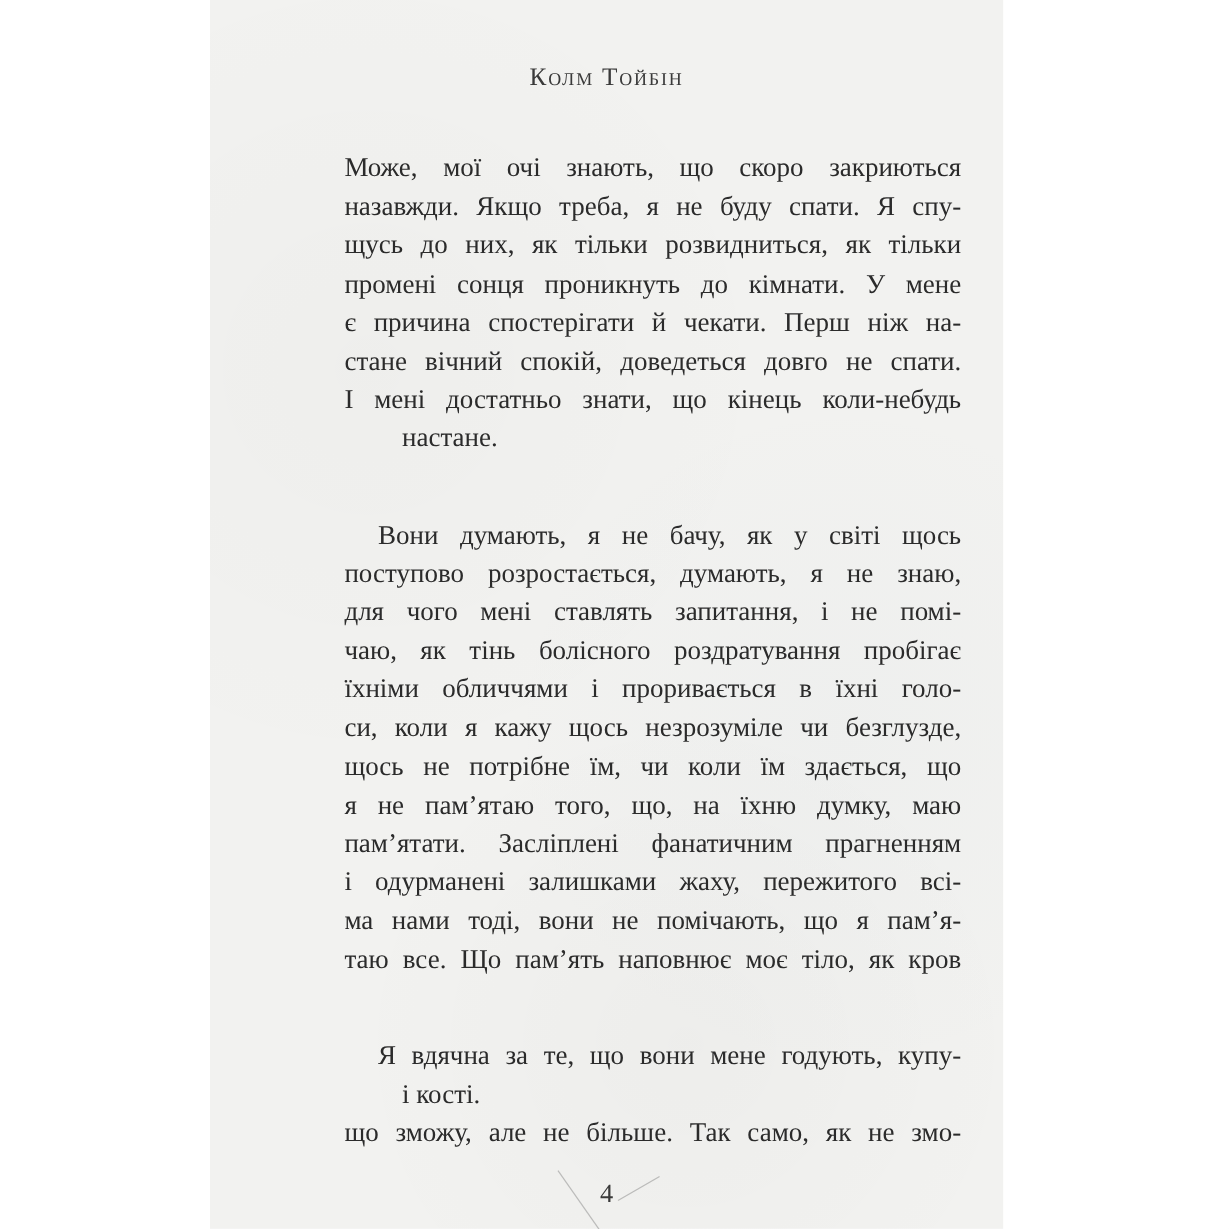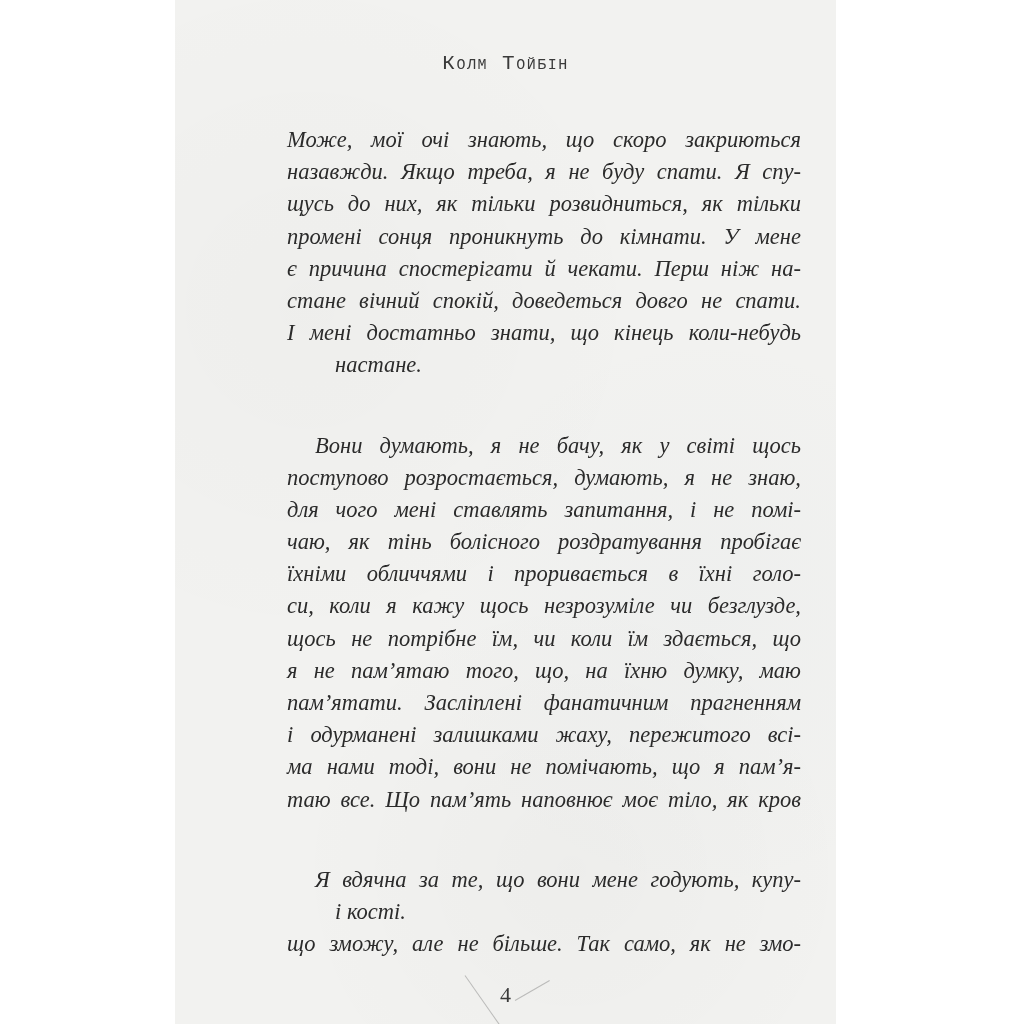--- a/index.html
+++ b/index.html
@@ -21,36 +21,35 @@
         radial-gradient(circle at 20% 30%, rgba(0,0,0,0.015) 0, transparent 40%),
         radial-gradient(circle at 80% 60%, rgba(120,150,180,0.03) 0, transparent 35%),
         radial-gradient(circle at 60% 85%, rgba(0,0,0,0.02) 0, transparent 30%);
     }
     .running-head {
       position: absolute;
       left: 0;
       width: 100%;
       top: 52px;
       text-align: center;
-      font-family: Liberation Mono, monospace;
+      font-family: Liberation Serif, serif;
       font-size: 21px;
       letter-spacing: 1.5px;
       color: #3a3a3a;
       font-variant: small-caps;
     }
     .body-text {
       position: absolute;
       left: 112px;
       top: 124px;
       width: 514px;
       font-family: "Liberation Serif", "DejaVu Serif", serif;
       font-size: 22.5px;
       line-height: 32.2px;
       color: #2b2b2b;
-      font-style: italic;
     }
     .line {
       display: block;
       white-space: nowrap;
       text-align: justify;
       text-align-last: justify;
       height: 32.2px;
     }
     .line.last {
       text-align-last: left;

